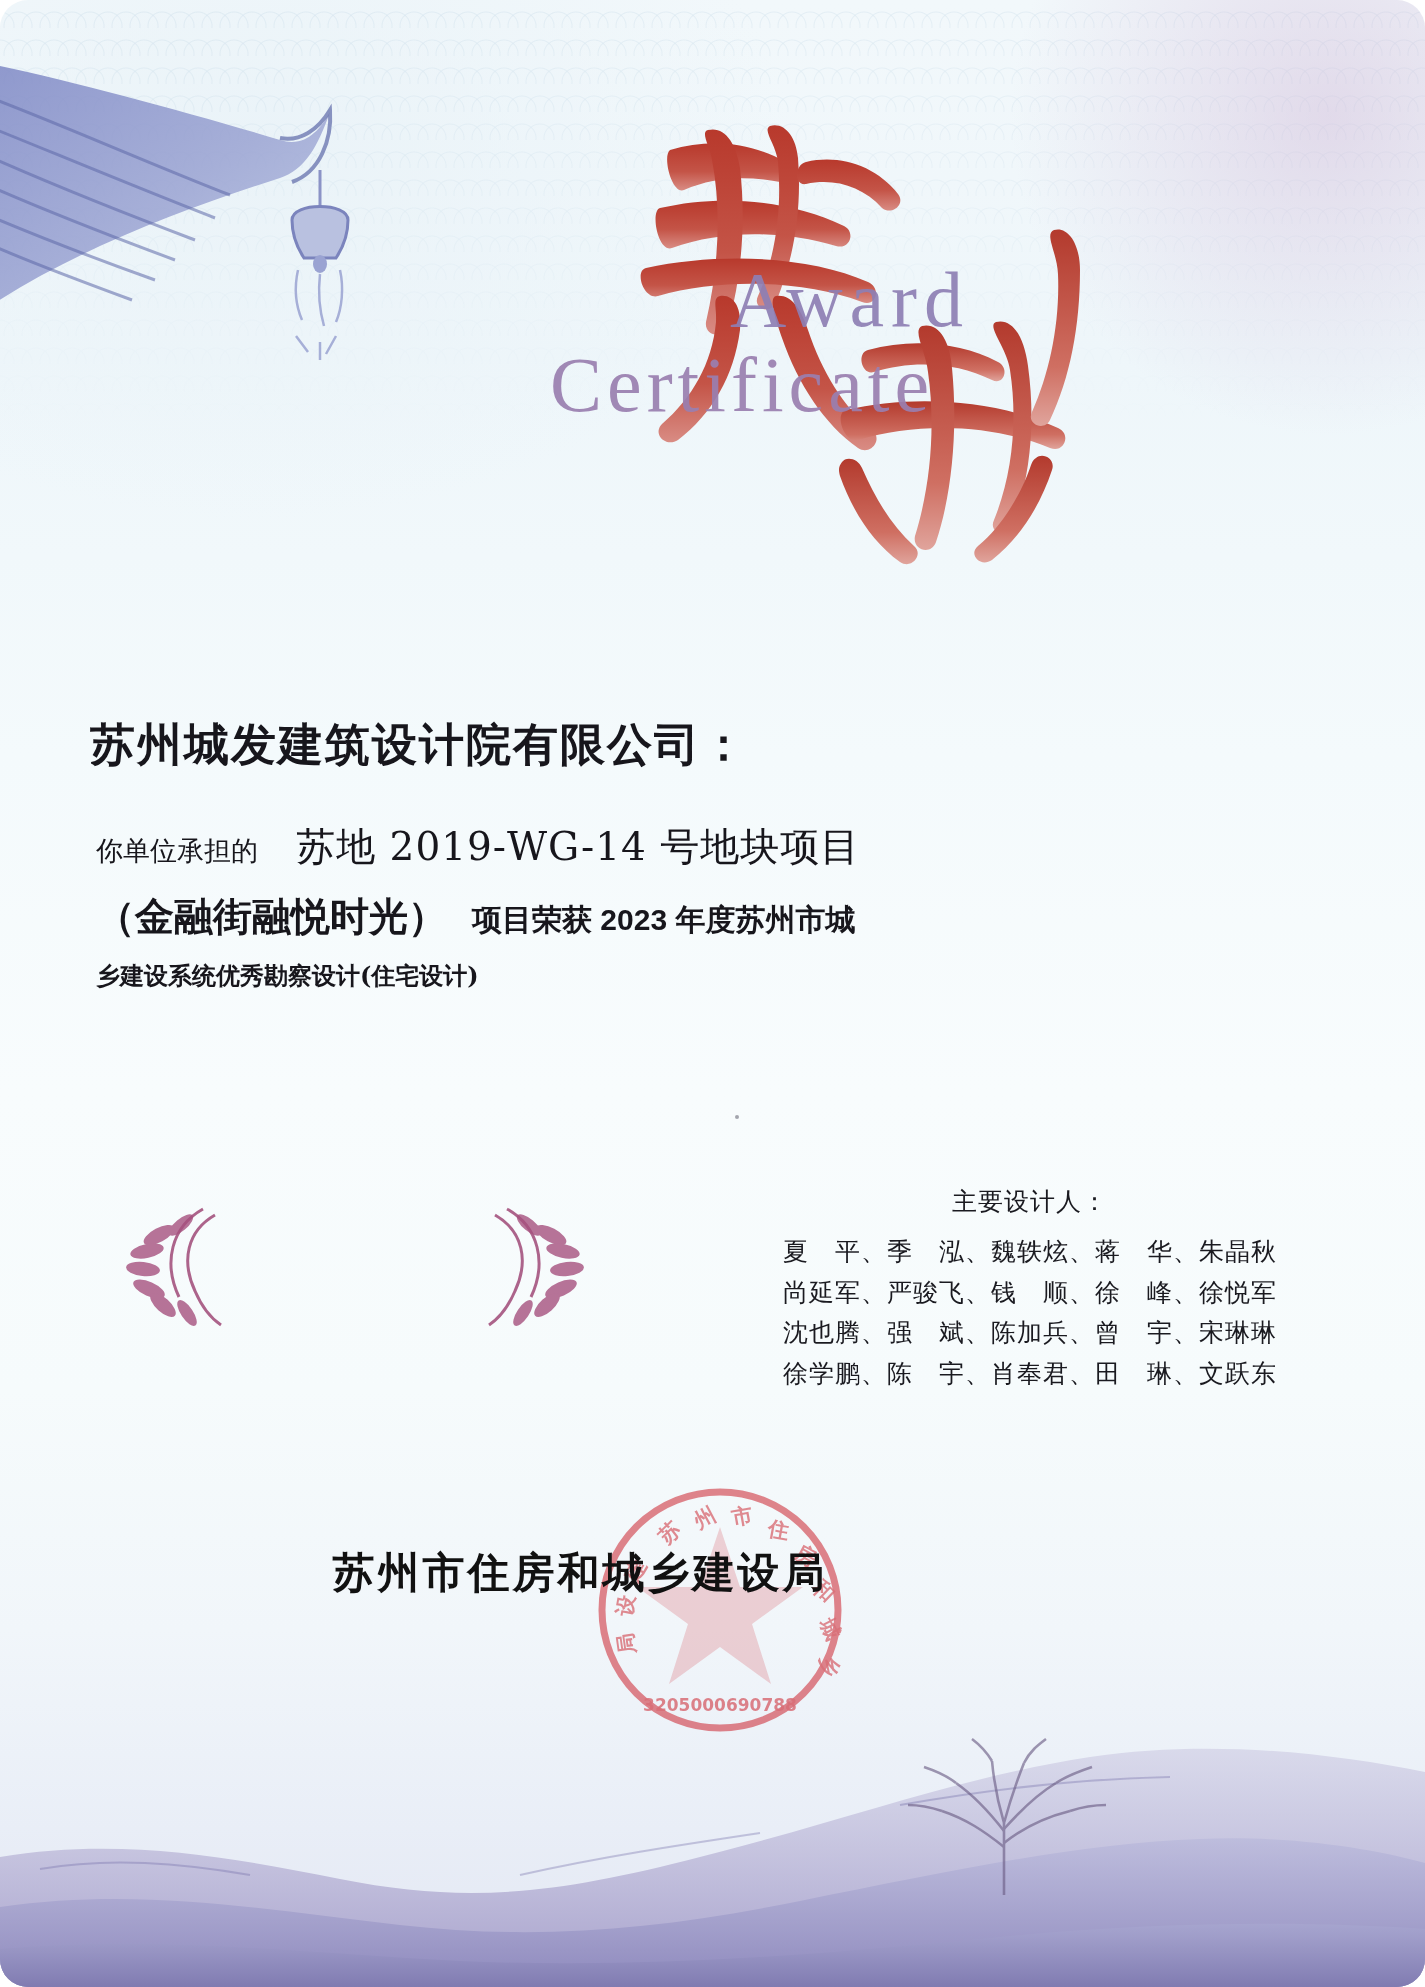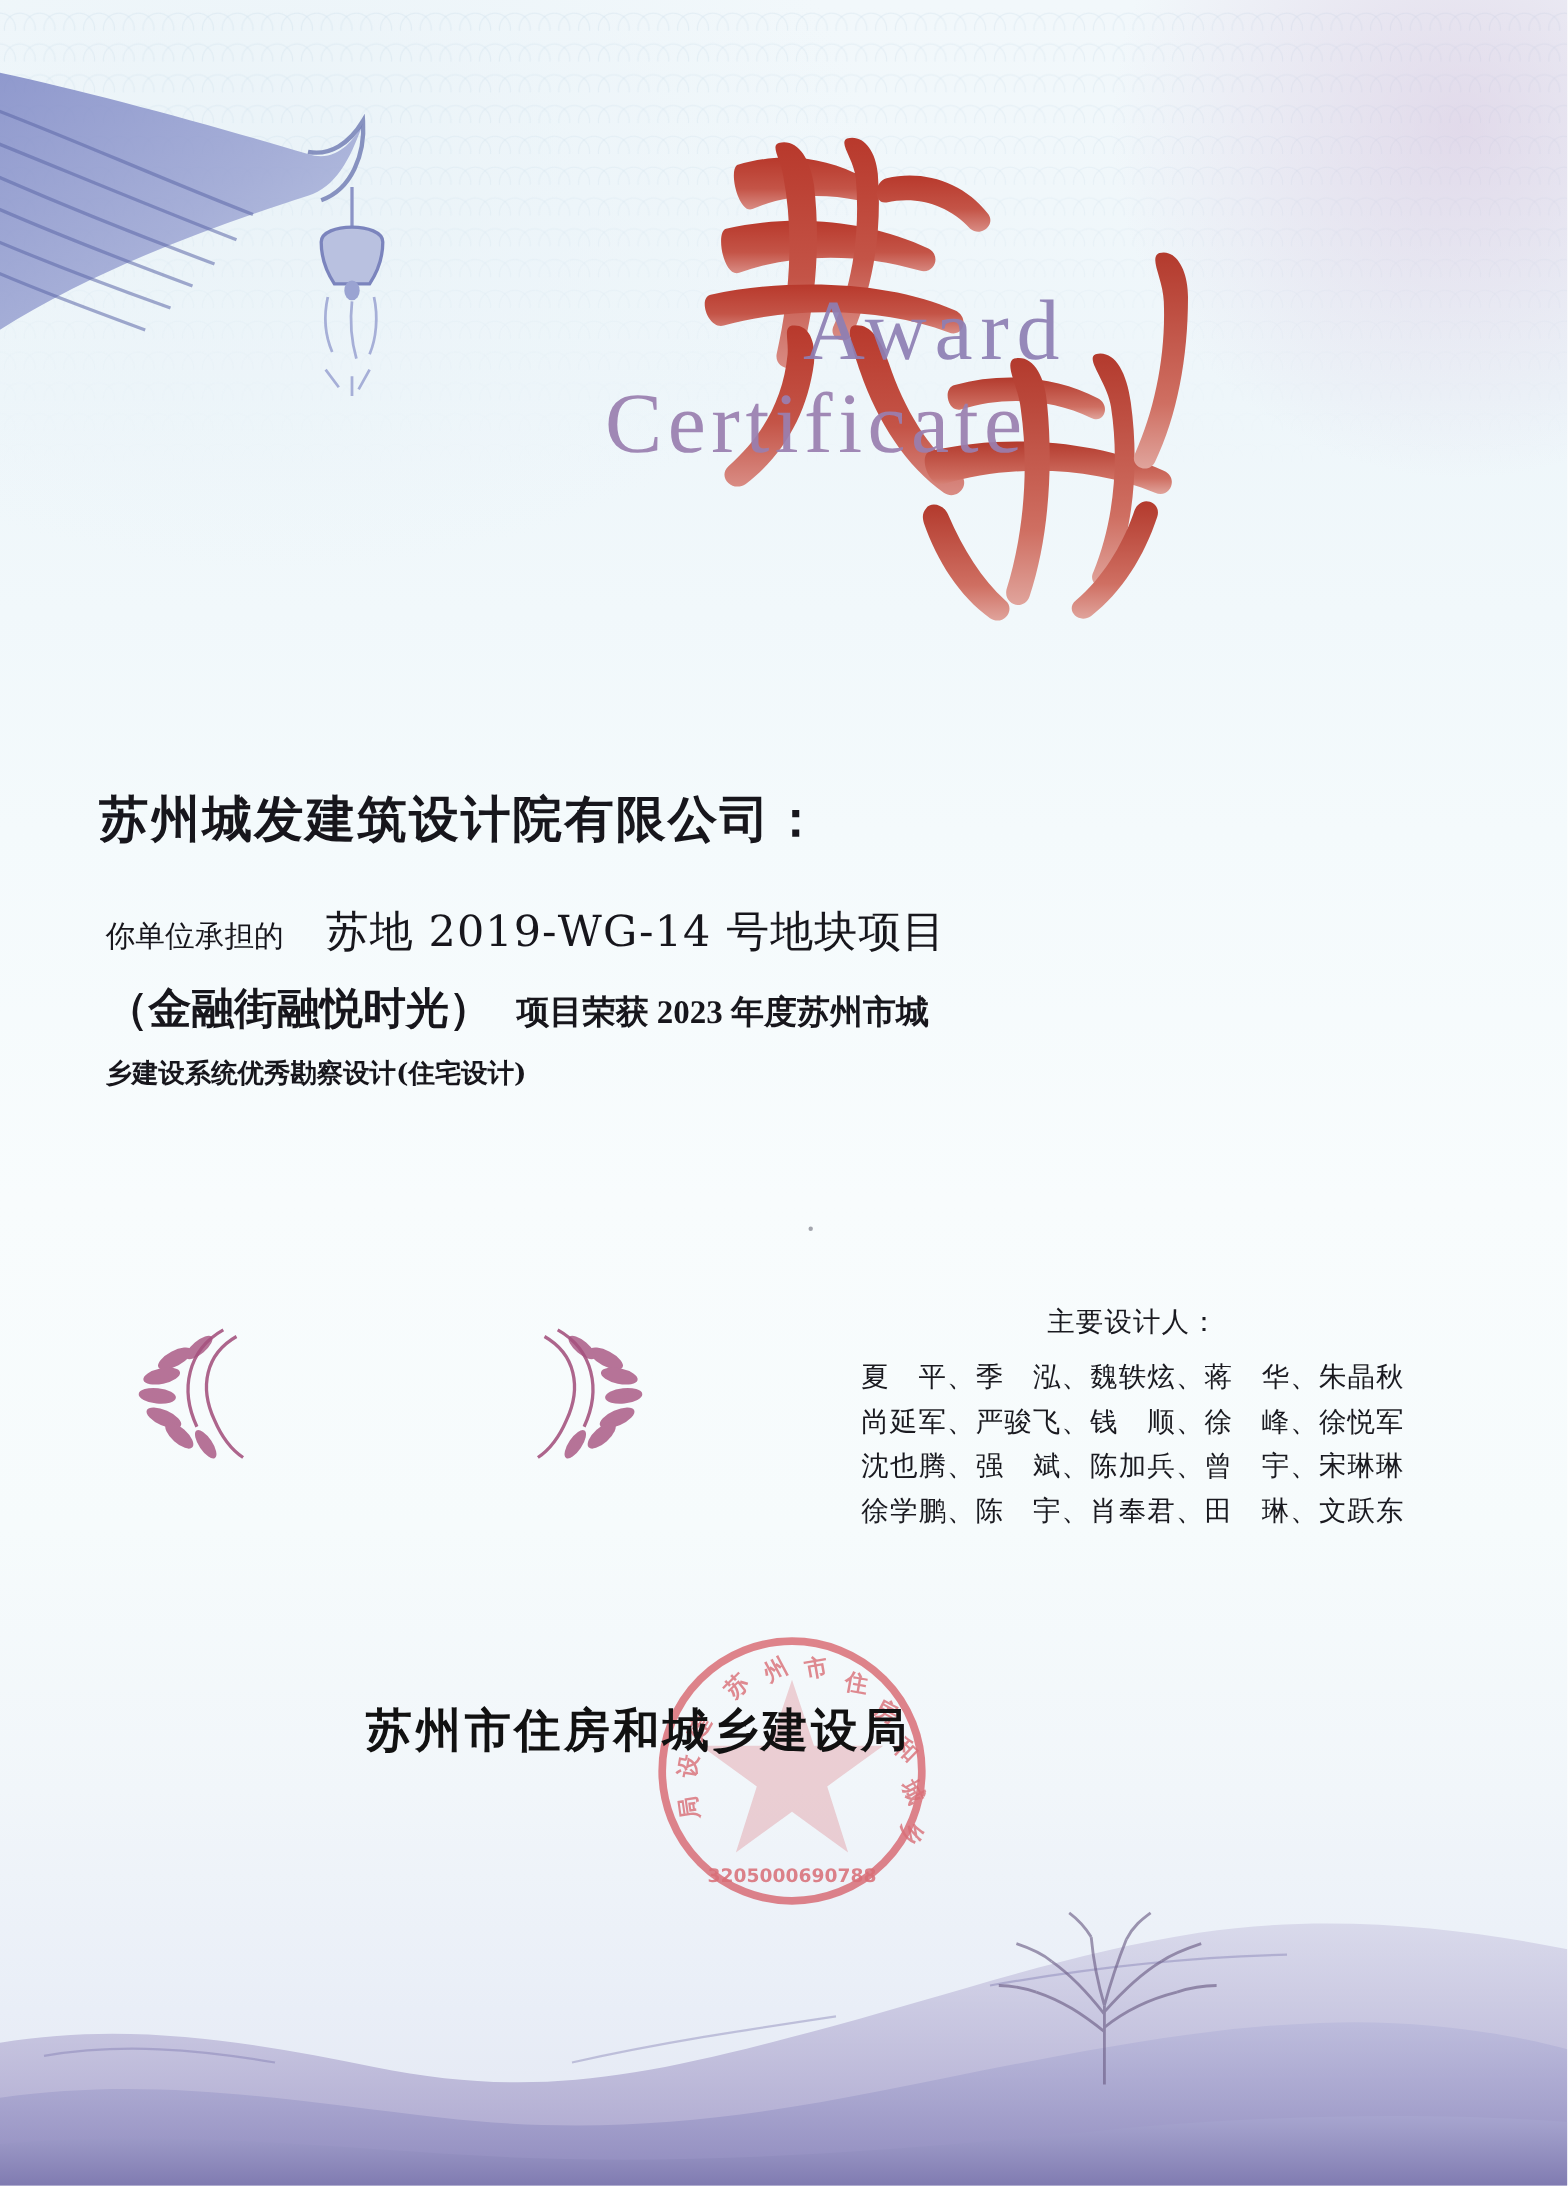--- a/index.html
+++ b/index.html
@@ -11,20 +11,21 @@
     font-family: "Liberation Serif", serif;
   }
   .page {
     position: relative;
     width: 1425px;
     height: 1987px;
     overflow: hidden;
     background:
       radial-gradient(ellipse 900px 600px at 18% 8%, #eaf3f8 0%, rgba(234,243,248,0) 60%),
       linear-gradient(180deg, #f2f8fb 0%, #eef6fa 18%, #f4fafc 38%, #f8fcfd 55%, #f6fbfc 70%, #f1f6fa 82%, #e9eef7 92%, #e2e6f2 100%);
+    border-radius: 28px;
   }
 
   
   .scallops {
     position: absolute;
     left: 0; top: 0;
     width: 1425px; height: 470px;
     opacity: .30;
     background-image:
       radial-gradient(circle at 18px 26px, rgba(150,185,210,0) 13px, rgba(150,185,210,.55) 14px, rgba(150,185,210,0) 15px),
@@ -76,21 +77,21 @@
   .para {
     position: absolute;
     left: 96px; top: 820px;
     width: 1245px;
     color: #17161c;
   }
   .line { white-space: nowrap; }
   .l1 { font-size: 30px; font-family: "DejaVu Serif", serif; font-weight: normal; margin-bottom: 16px; }
   .l1 .sm { font-size: 27px; }
   .l1 .big { font-size: 39px; letter-spacing: 1px; }
-  .l2 { font-size: 30px; font-family: Liberation Serif, serif; font-weight: bold; margin-bottom: 16px; }
+  .l2 { font-size: 30px; font-family: Liberation Sans, sans-serif; font-weight: bold; margin-bottom: 16px; }
   .l2 .big { font-size: 39px; }
   .l2 .sm { font-size: 30px; }
   .l3 { font-size: 24px; font-family: "DejaVu Serif", serif; font-weight: bold; }
 
   
   .prize-wrap {
     position: absolute;
     left: 95px; top: 1205px;
     width: 520px; height: 130px;
   }

